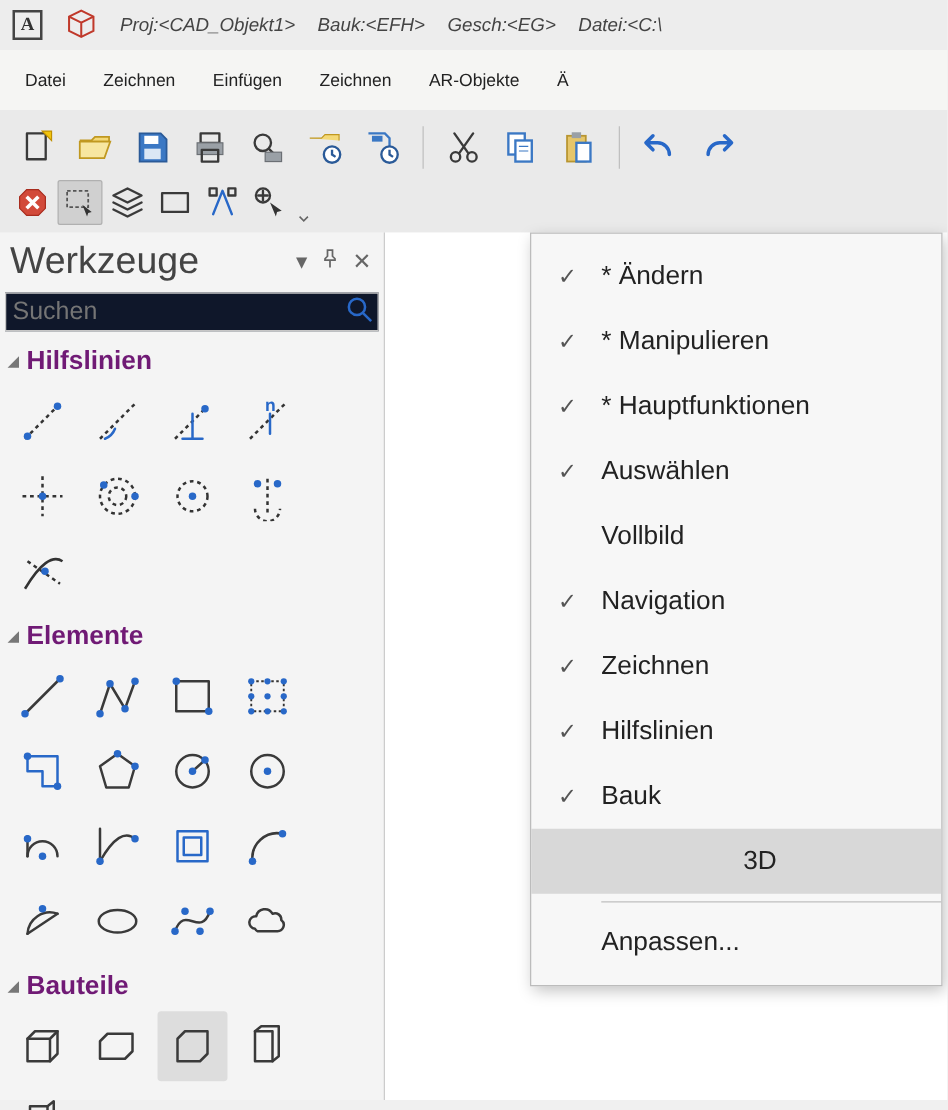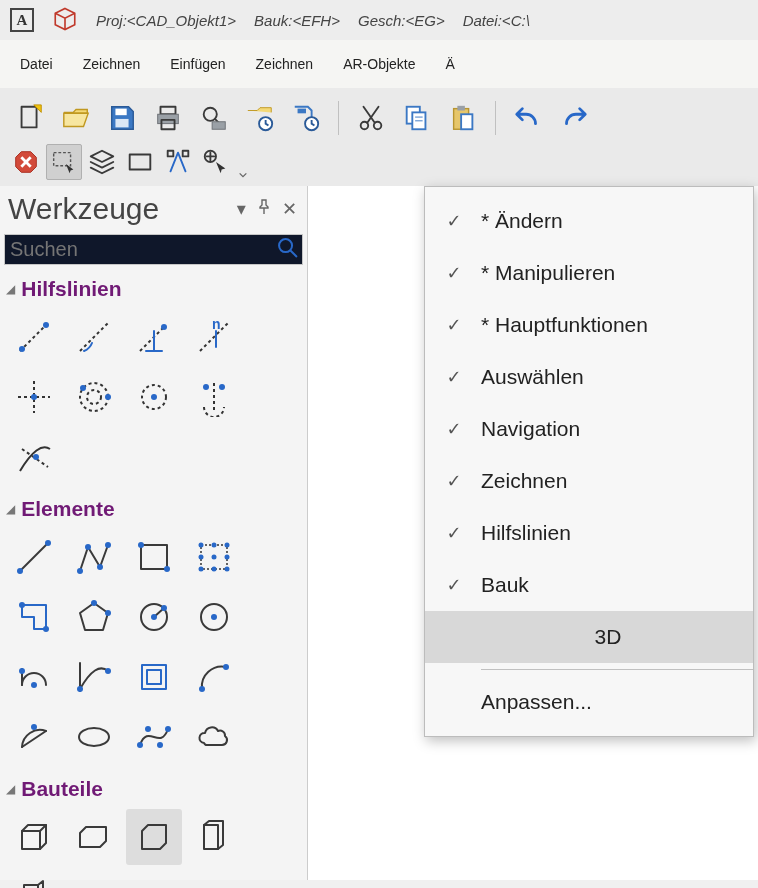--- a/index.html
+++ b/index.html
@@ -485,20 +485,24 @@
         </div>
       <div class="ctx-item">
           <span class="ctx-check">✓</span>
           <span>* Hauptfunktionen</span>
         </div>
       <div class="ctx-item">
           <span class="ctx-check">✓</span>
           <span>Auswählen</span>
         </div>
       <div class="ctx-item">
+          <span class="ctx-check"></span>
+          <span>Vollbild</span>
+        </div>
+      <div class="ctx-item">
           <span class="ctx-check">✓</span>
           <span>Navigation</span>
         </div>
       <div class="ctx-item">
           <span class="ctx-check">✓</span>
           <span>Zeichnen</span>
         </div>
       <div class="ctx-item">
           <span class="ctx-check">✓</span>
           <span>Hilfslinien</span>

